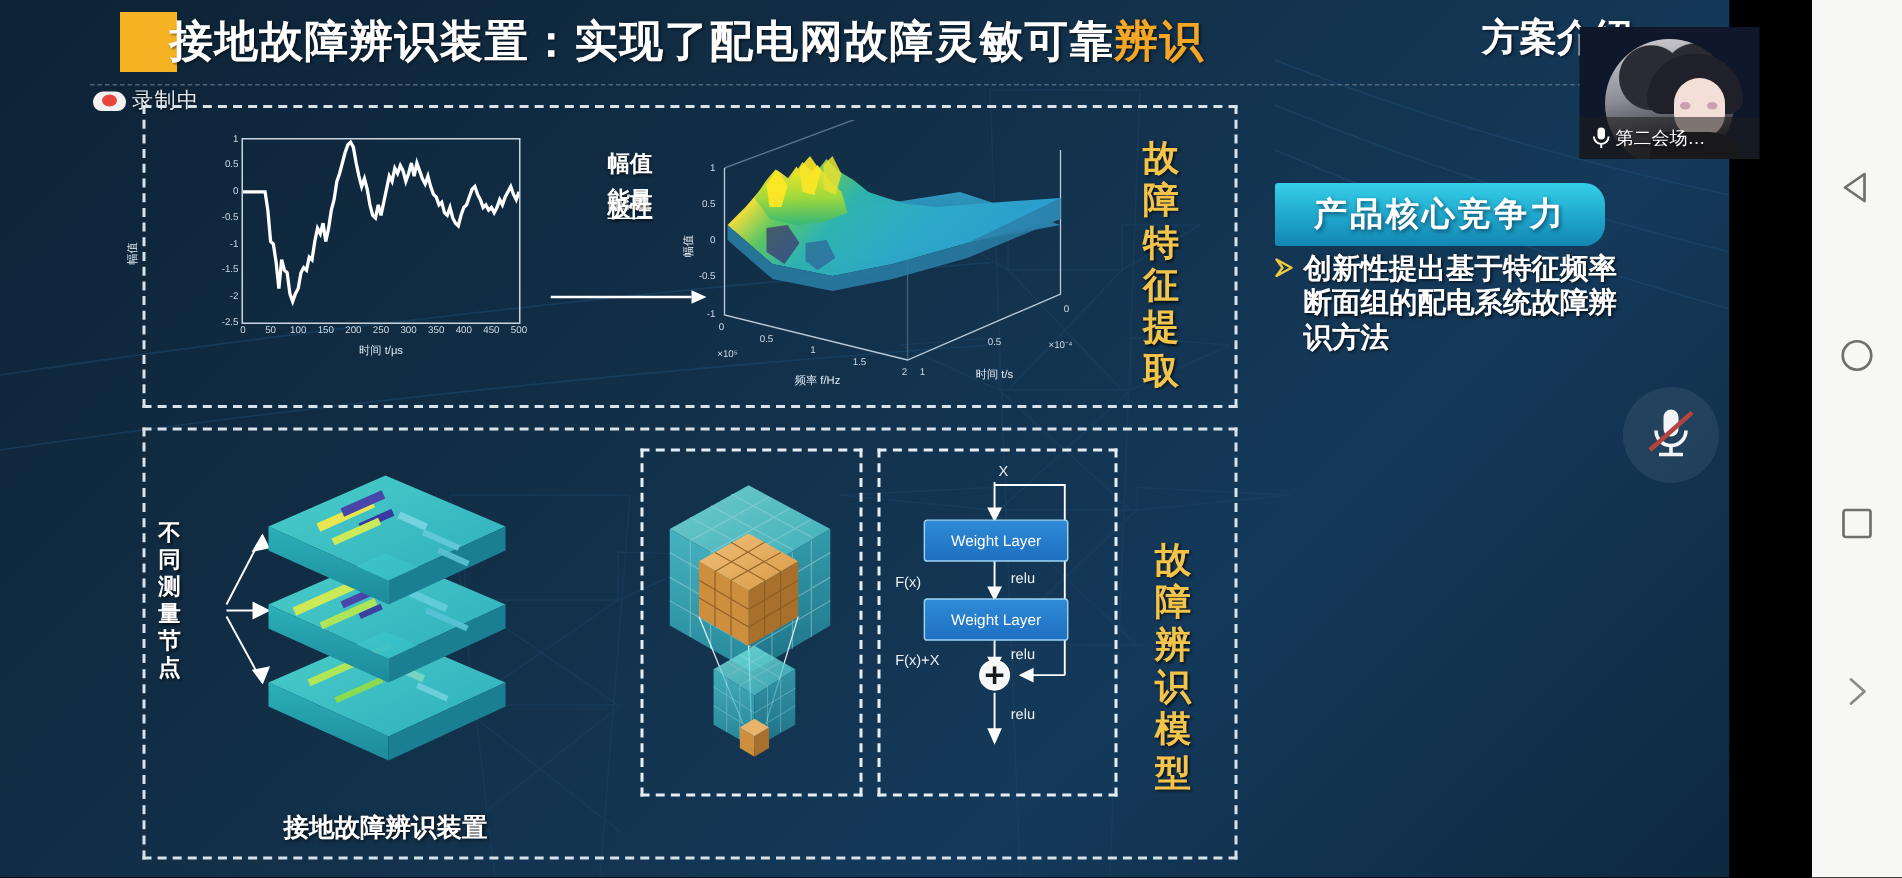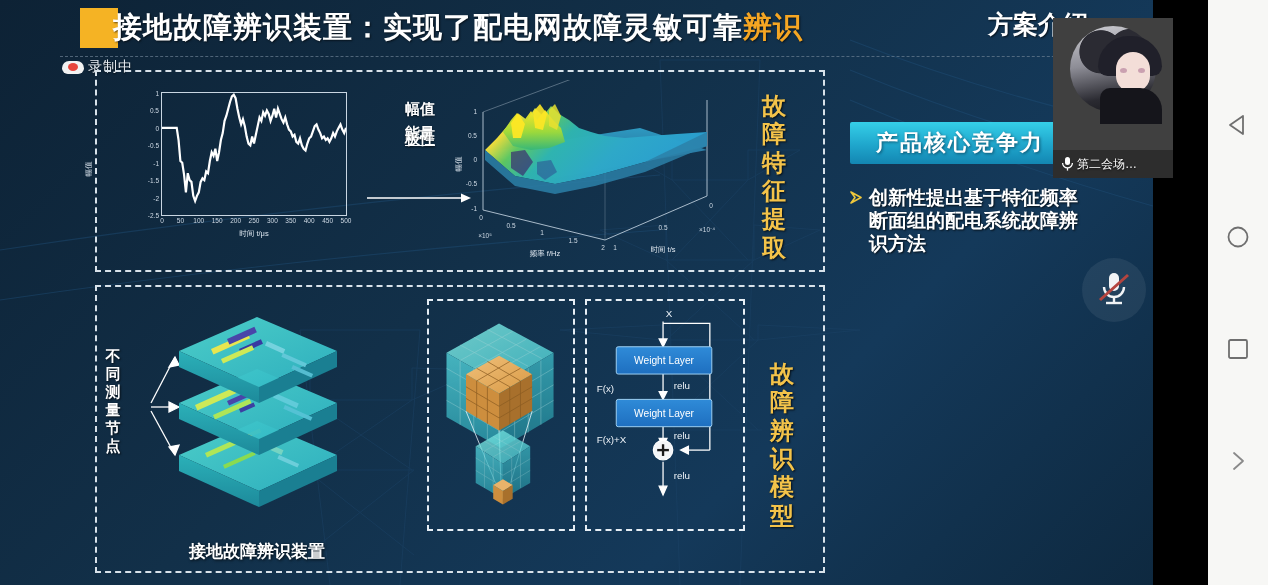--- a/index.html
+++ b/index.html
@@ -145,38 +145,38 @@
   #comp-banner {
     position:relative; width:220px; height:42px;
     background:linear-gradient(180deg,#35cfe8 0%,#1fa6cc 55%,#1386b2 100%);
     border-radius:2px 14px 14px 2px;
     display:flex; align-items:center; justify-content:center;
   }
   #comp-banner .t {
     font-size:22px; font-weight:bold; color:#ffffff; letter-spacing:2px;
     text-shadow:1px 1px 3px rgba(0,30,50,.6);
   }
-  #comp ul { list-style:none; margin-top:22px; }
+  #comp ul { list-style:none; margin-top:4px; }
   #comp li { display:flex; gap:6px; margin-bottom:13px; }
   #comp .bullet { flex:0 0 auto; padding-top:4px; }
   #comp .txt {
     font-size:19px; font-weight:bold; color:#ffffff; line-height:1.22;
     text-shadow:1px 1px 2px rgba(0,0,0,.75);
   }
   #comp .hl { color:#f3c34a; }
 
   
   #mic-mute { position:absolute; left:1082px; top:258px; width:64px; height:64px;
               border-radius:50%; background:rgba(255,255,255,.07); }
   #mic-mute svg { position:absolute; left:14px; top:12px; }
 
   
   #video-tile {
-    position:absolute; left:1053px; top:18px; width:120px; height:160px;
-    background:#404040; overflow:hidden;
+    position:absolute; left:1053px; top:18px; width:120px; height:88px;
+    background:#0f172a; overflow:hidden;
   }
   #video-tile .avatar {
     position:absolute; left:17px; top:8px; width:86px; height:86px; border-radius:50%;
     background:
       radial-gradient(circle at 52% 34%, #f6e2dc 0 16%, rgba(246,226,220,0) 17%),
       radial-gradient(circle at 36% 30%, #2b2b33 0 26%, rgba(43,43,51,0) 27%),
       radial-gradient(circle at 70% 28%, #2b2b33 0 24%, rgba(43,43,51,0) 25%),
       linear-gradient(170deg,#cfcfd4 0%,#8d8d96 42%,#2a2a31 78%,#17171c 100%);
   }
   #video-tile .av-hair {

